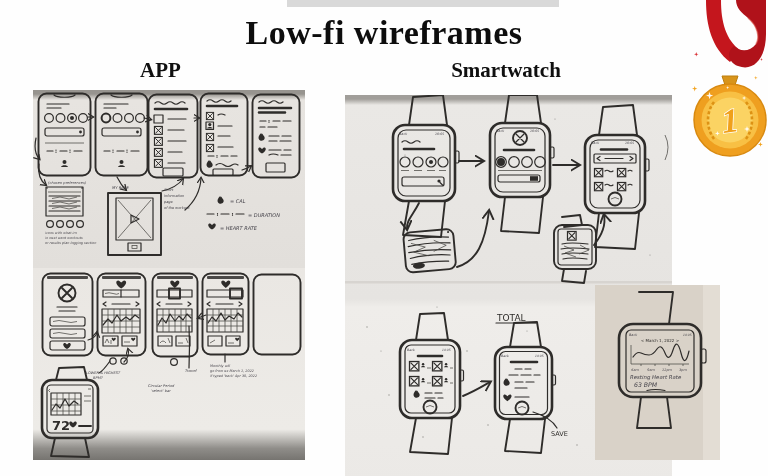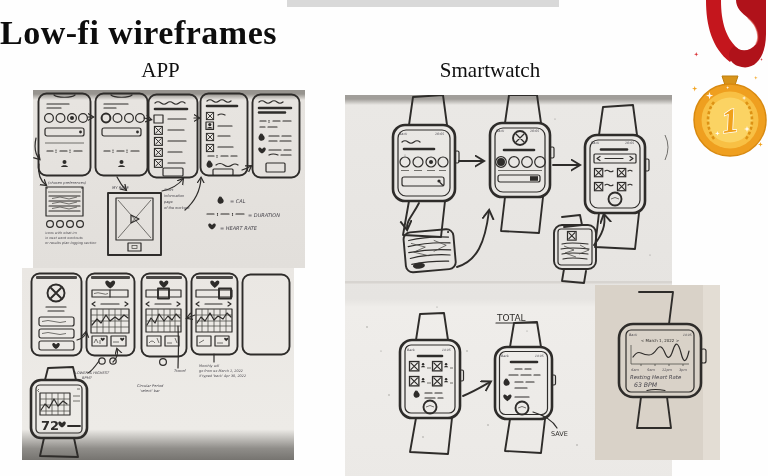--- a/index.html
+++ b/index.html
@@ -1,27 +1,27 @@
 <!DOCTYPE html>
 <html><head>
 <meta charset="utf-8">
 <style>
   html,body{margin:0;padding:0}
   body{width:768px;height:476px;position:relative;background:#fefefe;overflow:hidden;
        font-family:"Liberation Serif", serif;}
   .topbar{position:absolute;left:287px;top:0;width:272px;height:7px;background:#d9d9d9}
-  .title{position:absolute;top:14px;left:0;width:768px;font-size:34px;
+  .title{position:absolute;top:14px;left:0;width:768px;text-align:center;font-size:34px;
          font-weight:bold;color:#0d0d0d;letter-spacing:.5px;margin:0}
-  .sec-label{position:absolute;top:58px;font-size:21px;font-weight:normal;color:#101010;text-align:center}
+  .sec-label{position:absolute;top:58px;font-size:21px;font-weight:bold;color:#101010;text-align:center}
   .sec-label.app{left:33px;width:255px}
-  .sec-label.watch{left:345px;width:290px}
+  .sec-label.watch{left:361px;width:290px}
   .photo{position:absolute}
   #photoA{left:33px;top:90px;width:272px;height:178px;
     background:linear-gradient(180deg,#97948f 0,#97948f 4px,#e7e4e0 10px,#e2dfdb 100%)}
-  #photoB{left:22px;top:268px;width:272px;height:192px;
+  #photoB{left:33px;top:268px;width:272px;height:192px;
     background:linear-gradient(180deg,#eae7e3 0,#edebe7 84%,#8f8d89 94%,#767470 100%)}
   #photoW{left:345px;top:95px;width:327px;height:408px;
     background:linear-gradient(180deg,#a19e9a 0,#a19e9a 4px,#eae8e5 10px,#e6e4e1 50%,#efedea 52%,#ebe9e6 96%,#7b7874 100%)}
   #photoI{left:595px;top:285px;width:125px;height:175px;background:#d9d2c8;z-index:5}
   .medal-wrap{position:absolute;left:688px;top:0;width:80px;height:175px;z-index:6}
   svg{display:block}
   .sk{fill:none;stroke:#2e2c2a;stroke-width:1.2;stroke-linecap:round;stroke-linejoin:round}
   .sk-b{stroke-width:1.9}
   .sk-x{stroke-width:2.6}
   .sk-t{stroke-width:.75;stroke:#4a4844}

